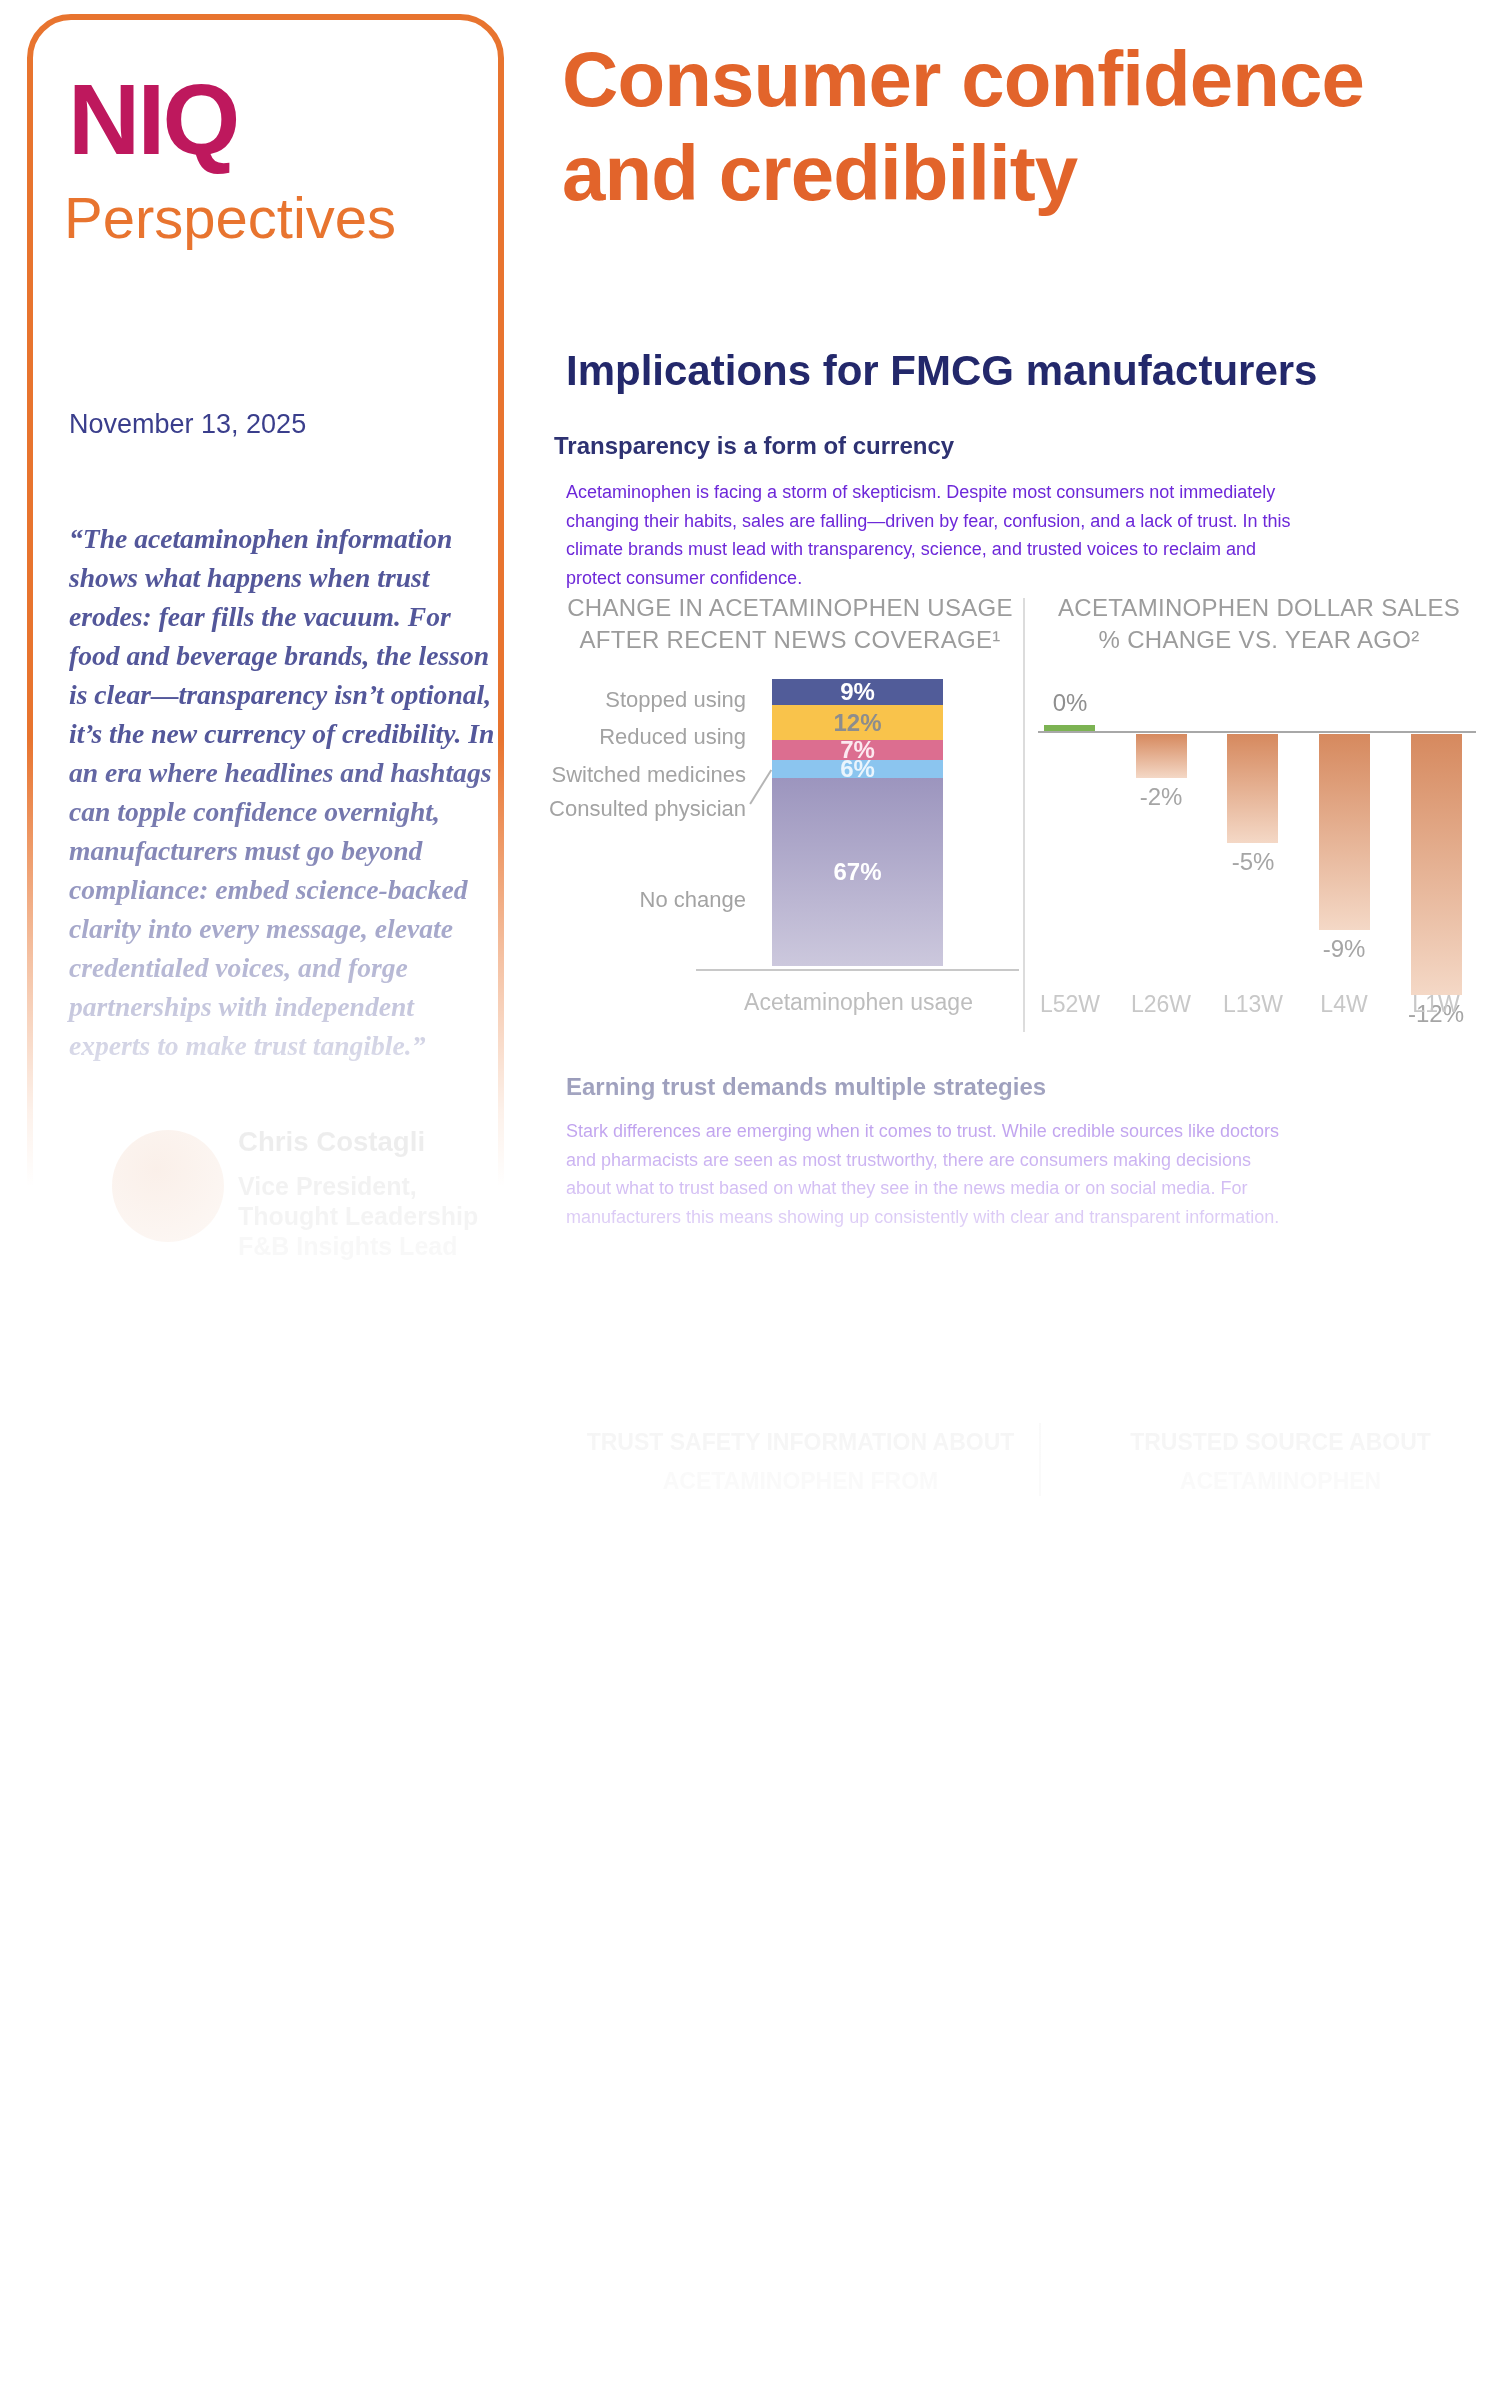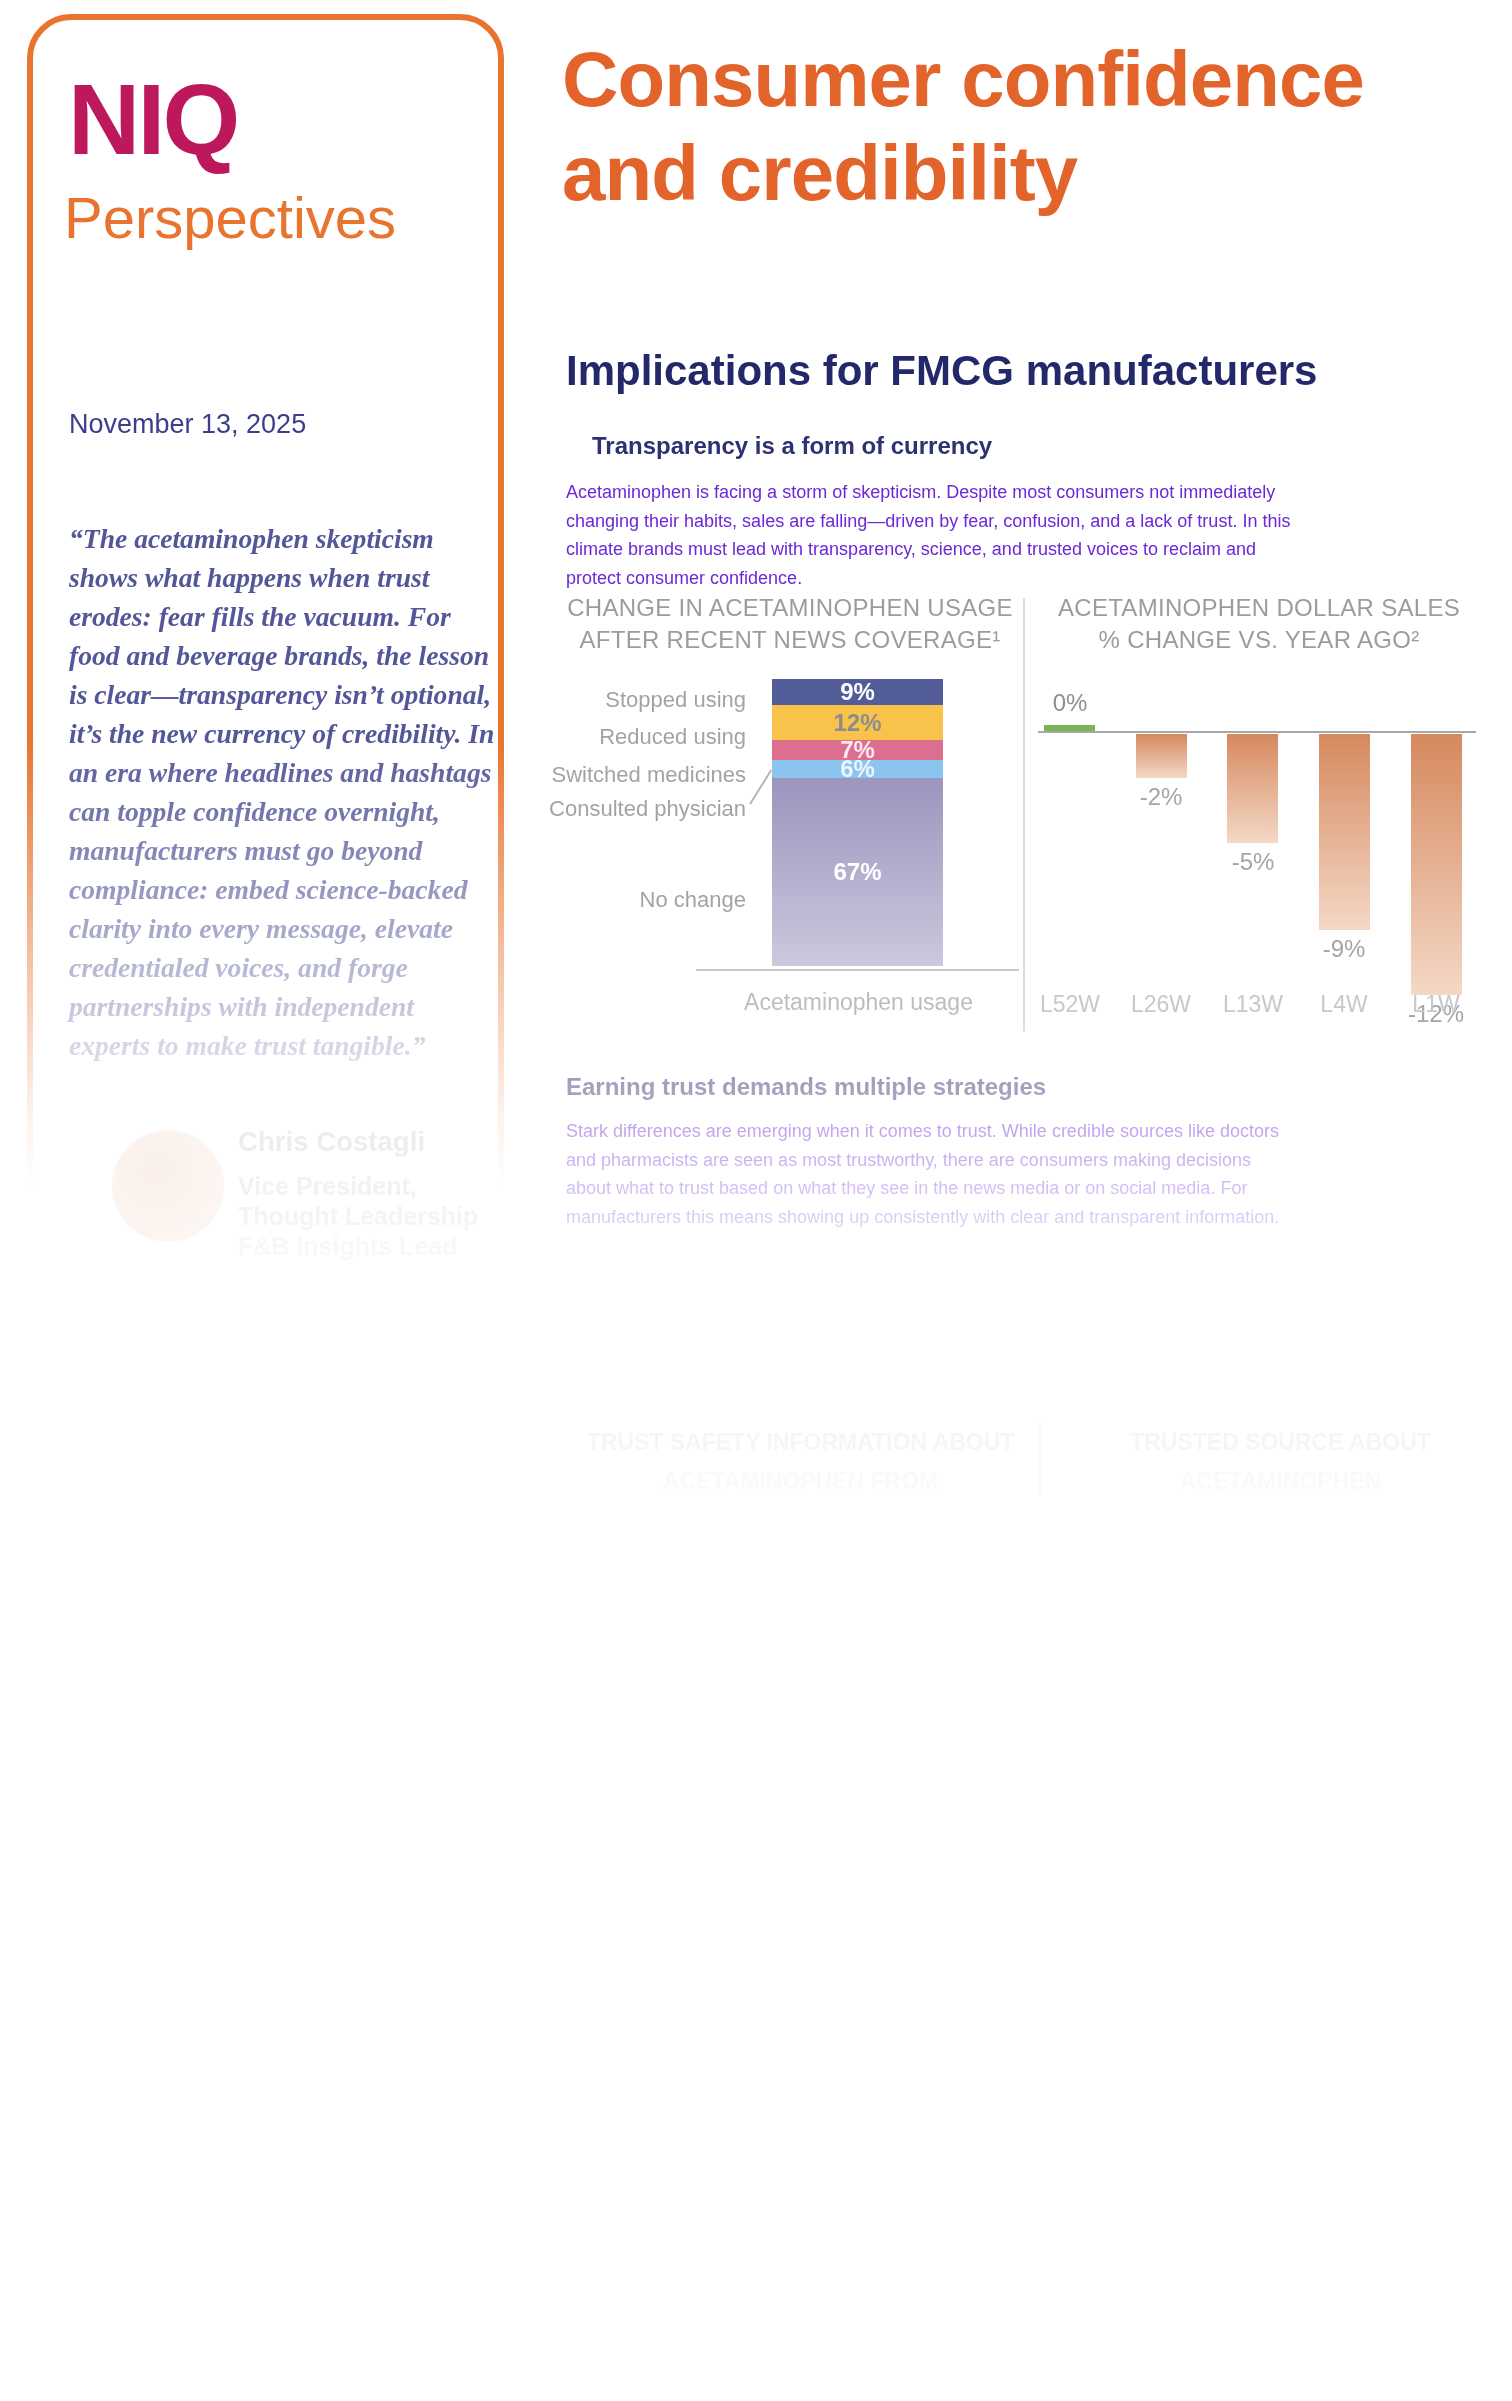--- a/index.html
+++ b/index.html
@@ -24,21 +24,21 @@
   .author .role{font-size:25px;line-height:30px;}
   .author .role:nth-child(1){opacity:.11;}
   .author .role:nth-child(2){opacity:.09;}
   .author .role:nth-child(3){opacity:.06;}
 
   
   .title{left:562px;top:32px;width:934px;font-size:78px;line-height:94px;font-weight:700;
          letter-spacing:-0.9px;color:#E2642B;}
   .subtitle{left:566px;top:347px;font-size:42px;font-weight:700;color:#23286B;}
   .h-small{font-size:24px;font-weight:700;color:#2E3272;}
-  .heading1{left:592px;top:432px;}
+  .heading1{left:554px;top:432px;}
   .para{font-size:18px;color:#6d28d9;}
   .para div{height:28.5px;line-height:28.5px;white-space:nowrap;}
   .para1{left:566px;top:478px;}
   .heading2{left:566px;top:1073px;opacity:.85;}
   .para2{left:566px;top:1117px;}
 
   
   .chart-title{font-size:24px;font-weight:400;color:#9C9C9C;text-align:center;line-height:32px;letter-spacing:0.3px;}
   .usage-title{left:559px;top:592px;width:462px;}
   .sales-title{left:1050px;top:592px;width:418px;}
@@ -75,21 +75,21 @@
 </head>
 <body>
 
 <div id="page">
 
   <aside class="abs sidebar-card"></aside>
   <div class="abs logo-niq">NIQ</div>
   <div class="abs logo-persp">Perspectives</div>
   <div class="abs date">November 13, 2025</div>
   <div class="abs quote" id="quote">
-      <div class="q-line">“The acetaminophen skepticism</div>
+      <div class="q-line">“The acetaminophen information</div>
       <div class="q-line">shows what happens when trust</div>
       <div class="q-line">erodes: fear fills the vacuum. For</div>
       <div class="q-line">food and beverage brands, the lesson</div>
       <div class="q-line">is clear—transparency isn’t optional,</div>
       <div class="q-line">it’s the new currency of credibility. In</div>
       <div class="q-line">an era where headlines and hashtags</div>
       <div class="q-line">can topple confidence overnight,</div>
       <div class="q-line">manufacturers must go beyond</div>
       <div class="q-line">compliance: embed science-backed</div>
       <div class="q-line">clarity into every message, elevate</div>

